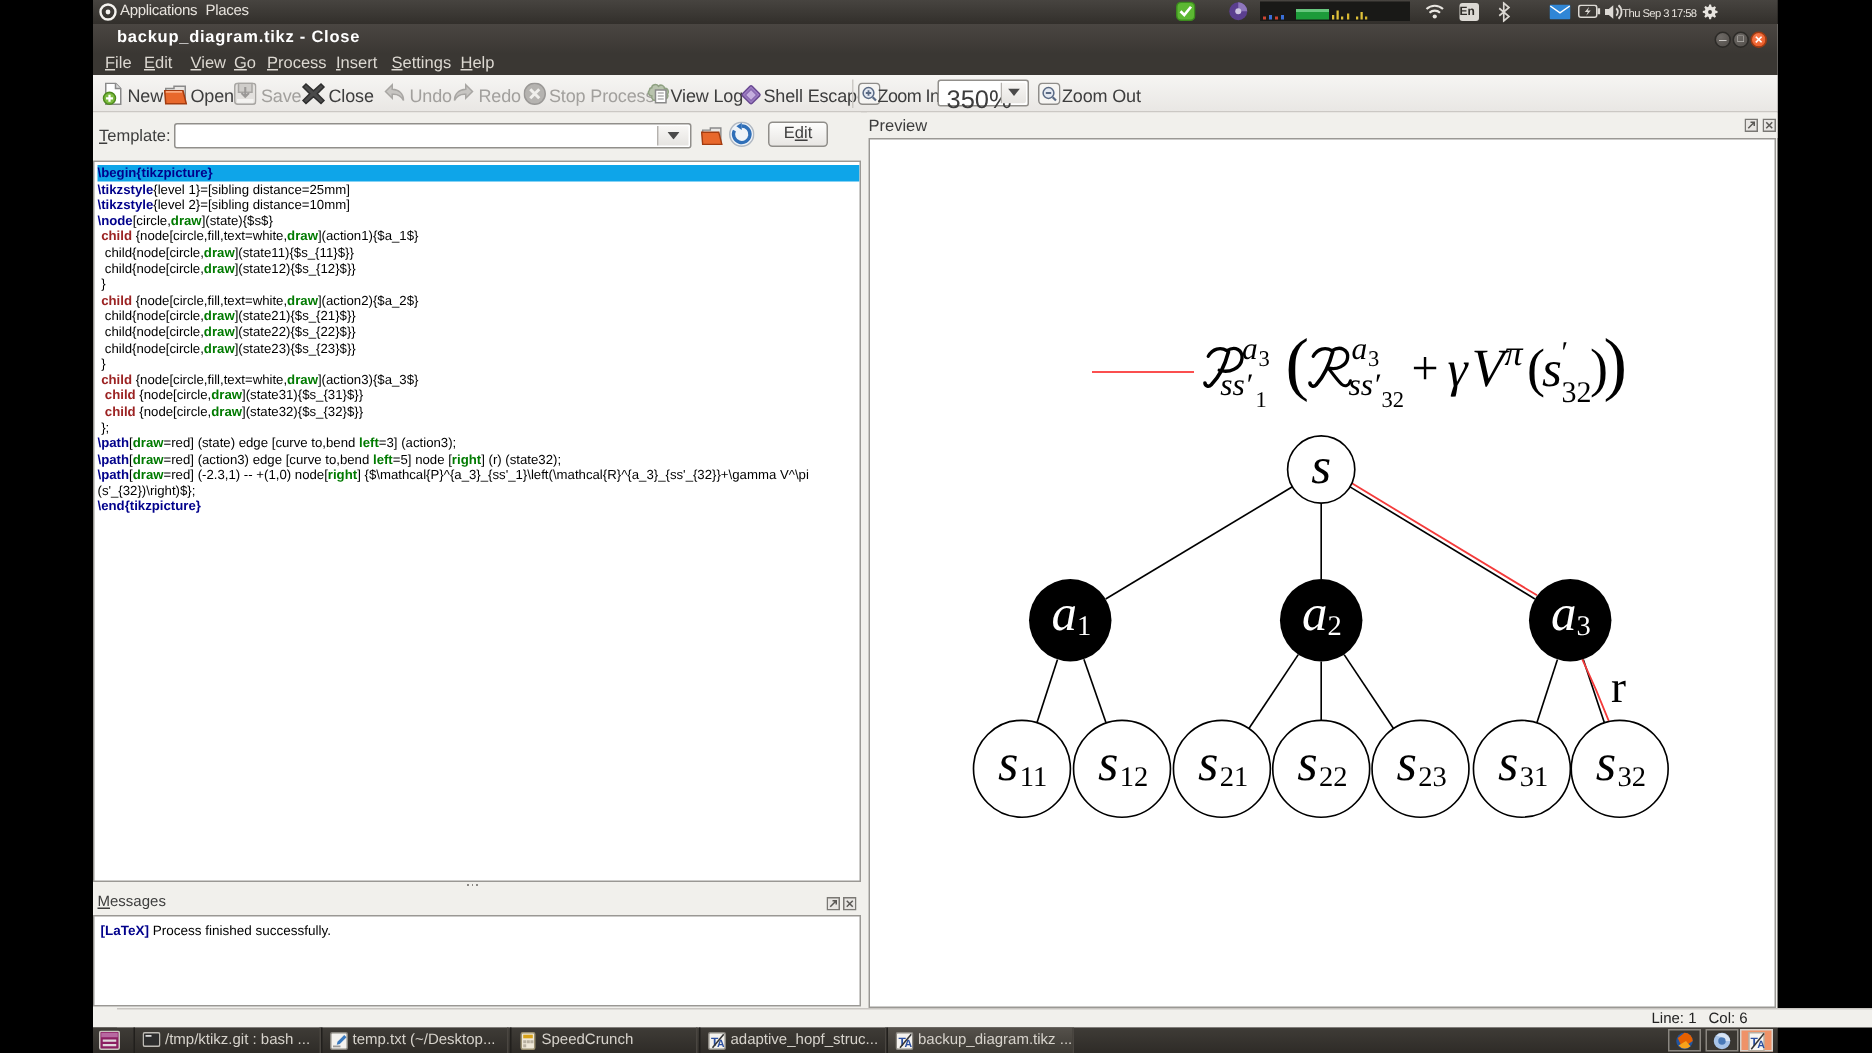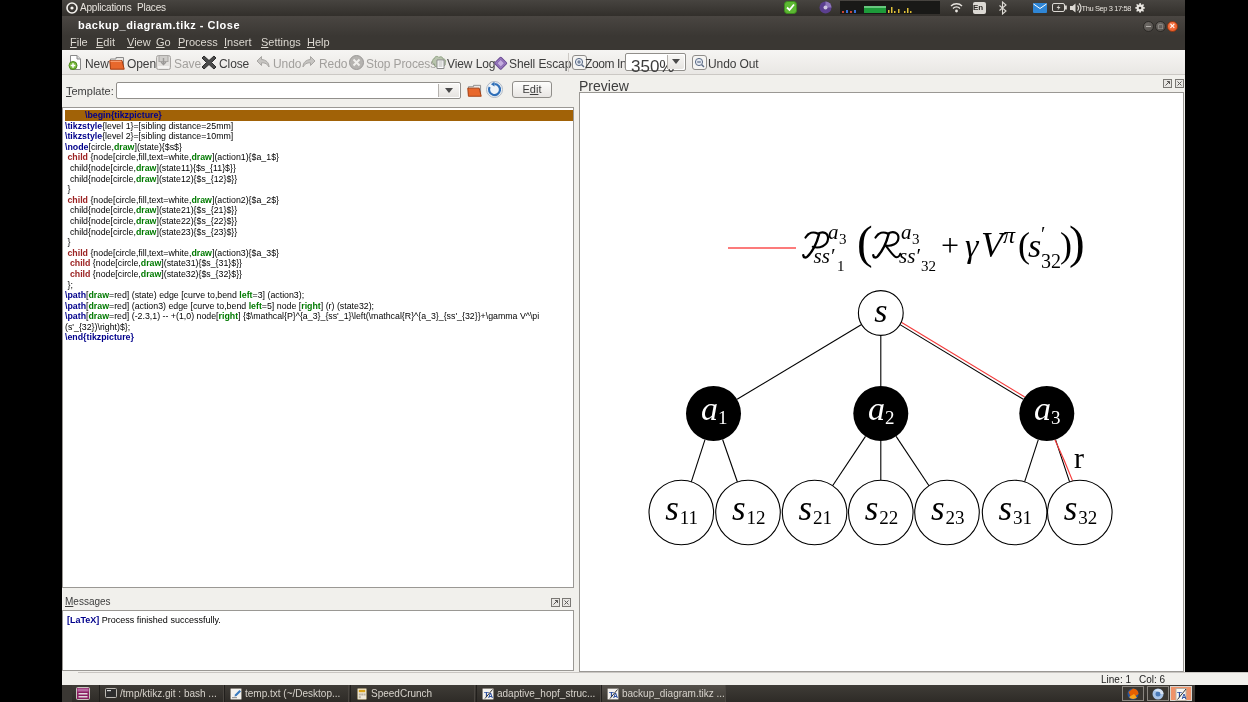--- a/index.html
+++ b/index.html
@@ -30,40 +30,40 @@
 #toolbar .lbl { position:absolute; top:7px; font-size:12px; letter-spacing:-0.1px;text-align:center; }
 #toolbar .dis { color:#a2a09d; }
 #toolbar .icon { position:absolute; top:5px; }
 
 #tmplrow { position:absolute; left:0; top:59px; width:512px; height:32px; background:#f1f0ec; font-size:11px; color:#3d3d3d;padding-left:28px;}
 
 #editor { position:absolute; left:0px; top:91px; width:512px; height:481px; background:#fff;
   border:1px solid #9a9894; overflow:hidden; }
 #code { position:absolute; left:2px; top:2px; font-size:8.8px; line-height:10.6px; color:#000;
   font-family:"Liberation Sans", sans-serif; white-space:pre; }
-#code .hl { background:#a16207; display:inline-block; width:508px;padding-left:20px; }
+#code .hl { background:#0ea5e9; display:inline-block; width:508px; }
 .kw { color:#00008b; font-weight:bold; }
 .ch { color:#9b2222; font-weight:bold; }
 .gr { color:#007a00; font-weight:bold; }
 
 #msghead { position:absolute; left:0; top:576px; width:512px; height:18px; background:#f1f0ec;
   font-size:10px; color:#3d3d3d; }
 #msgbox { position:absolute; left:0; top:594px; width:512px; height:61px; background:#fff;
   border:1px solid #9a9894; font-size:9px; color:#000; }
 
 #prevhead { position:absolute; left:516px; top:59px; width:607px; height:17px; background:#f1f0ec;
-  font-size:14px; color:#3d3d3d; }
+  font-size:11px; color:#3d3d3d; }
 #preview { position:absolute; left:517px; top:76px; width:605px; height:580px; background:#fff;
   border:1px solid #9a9894; }
 
 #statusbar { position:absolute; left:16px; top:656px; width:1226px; height:13px; background:#f1f0ec;
   border-top:1px solid #c9c6c2; font-size:10px; color:#222; }
 
 #taskbar { position:absolute; left:0; top:685px; width:1123px; height:17px;
-  background:linear-gradient(#3f3c37,#2e2b27); font-size:10px; color:#d6d2cb;margin-left:10px; }
+  background:linear-gradient(#3f3c37,#2e2b27); font-size:10px; color:#d6d2cb; }
 .task { position:absolute; top:0px; height:17px; border-left:1px solid #211f1c; border-right:1px solid #4a4641; }
 .task .tt { position:absolute; left:20px; top:3px; white-space:nowrap; overflow:hidden; }
 .wsq { position:absolute; top:1px; width:22px; height:15px; background:#393631; border:1px solid #8a8680; }
 </style>
 </head>
 <body>
 <div id="desktop">
   <div id="topbar">
     <svg class="abs" style="left:4px;top:2px" width="12" height="12" viewBox="0 0 12 12">
         <circle cx="6" cy="6" r="5" fill="none" stroke="#f5f3ef" stroke-width="1.6"></circle>
@@ -204,21 +204,21 @@
         <svg style="position:absolute;right:5px;top:5px" width="8" height="5">
             <path d="M0 0 H8 L4 5 Z" fill="#4a4a4a"></path>
           </svg>
       </div>
       <svg class="icon" style="left:630px" width="15" height="15" viewBox="0 0 15 15">
           <rect x="0.5" y="0.5" width="14" height="14" rx="2.5" fill="#f6f5f3" stroke="#8f8d8a"></rect>
           <circle cx="7" cy="7" r="3.6" fill="#e4e9f2" stroke="#5a6a85"></circle>
           <path d="M5.2 7 H8.8" stroke="#5a6a85" stroke-width="1.2"></path>
           <path d="M9.8 9.8 L12 12" stroke="#5a6a85" stroke-width="1.5"></path>
         </svg>
-      <span class="lbl" style="left:646px">Undo Out</span>
+      <span class="lbl" style="left:646px">Zoom Out</span>
     </div>
     <div id="tmplrow">
       <span style="position:absolute;left:4px;top:10px"><u>T</u>emplate:</span>
       <div style="position:absolute;left:54px;top:7px;width:345px;height:17px;background:#fff;border:1px solid #918f8b;border-radius:2px">
         <div style="position:absolute;right:1px;top:1px;width:21px;height:13px;background:linear-gradient(#f8f7f5,#e6e4e1);border-left:1px solid #b5b2ae"></div>
         <svg style="position:absolute;right:7px;top:5px" width="8" height="5">
             <path d="M0 0 H8 L4 5 Z" fill="#4a4a4a"></path>
           </svg>
       </div>
       <svg class="abs" style="left:405px;top:8px" width="15" height="14" viewBox="0 0 16 15">

